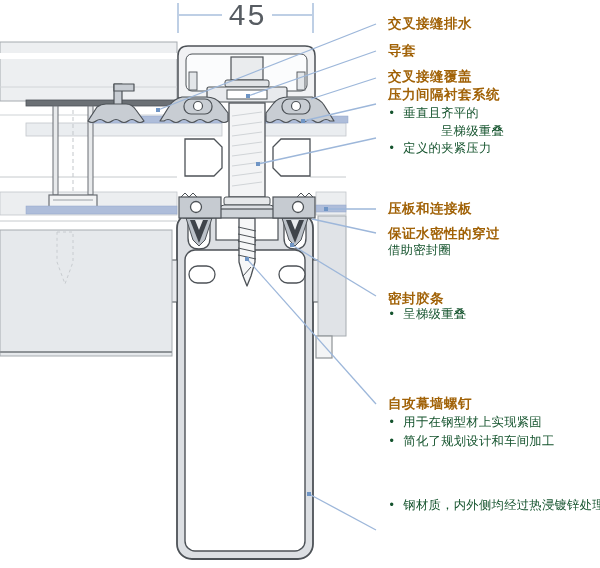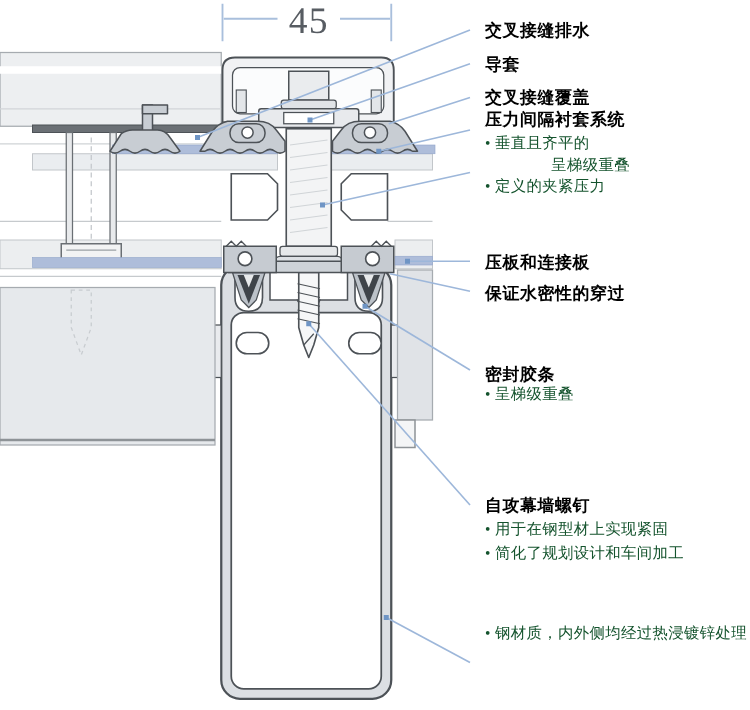--- a/index.html
+++ b/index.html
@@ -1,26 +1,26 @@
 <!DOCTYPE html>
 <html><head>
 <meta charset="utf-8">
 <style>
   html,body{margin:0;padding:0;background:#ffffff;}
   #stage{
     position:relative;width:600px;height:568px;overflow:hidden;background:#fff;
-    font-family:Liberation Serif, serif;
+    font-family:Liberation Mono, monospace;
   }
   #drawing{position:absolute;left:0;top:0;}
   .dim-text{
     position:absolute;left:222px;top:0px;width:50px;text-align:center;
     font-size:30px;font-weight:400;color:#575c62;letter-spacing:1px;
   }
   .lbl{position:absolute;left:388px;white-space:nowrap;}
-  .lbl .t{font-size:13.5px;font-weight:700;color:#000000;line-height:15px;letter-spacing:.5px;}
+  .lbl .t{font-size:13.5px;font-weight:700;color:#a16207;line-height:15px;letter-spacing:.5px;}
   .lbl .n{font-size:12.3px;font-weight:400;color:#14532d;line-height:19.5px;letter-spacing:.3px;margin-top:2px;}
   .lbl .n.indent{padding-left:53px;}
 </style>
 </head>
 <body>
 
 <div id="stage">
 
   <svg id="drawing" width="600" height="568" viewBox="0 0 600 568">
 
@@ -212,20 +212,21 @@
     <div class="n indent" style="margin-top:-2px">呈梯级重叠</div>
     <div class="n" style="margin-top:-2px">• 定义的夹紧压力</div>
   </div>
 
   <div class="lbl" style="top:202px">
     <div class="t">压板和连接板</div>
   </div>
 
   <div class="lbl" style="top:227px">
     <div class="t">保证水密性的穿过</div>
+    <div class="n" style="margin-top:0px">借助密封圈</div>
   </div>
 
   <div class="lbl" style="top:292px">
     <div class="t">密封胶条</div>
     <div class="n" style="margin-top:-1px">• 呈梯级重叠</div>
   </div>
 
   <div class="lbl" style="top:397px">
     <div class="t">自攻幕墙螺钉</div>
     <div class="n">• 用于在钢型材上实现紧固</div>

